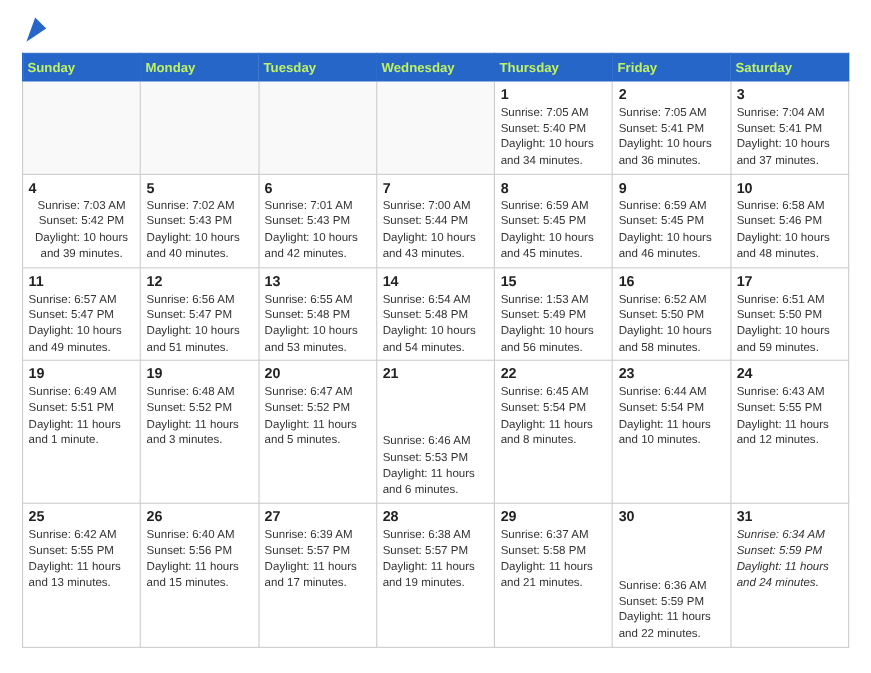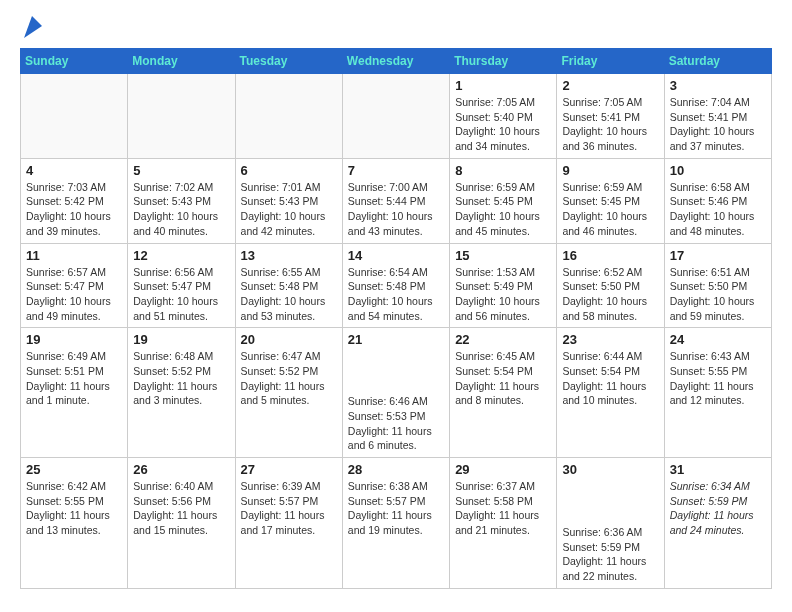--- a/index.html
+++ b/index.html
@@ -39,21 +39,21 @@
       font-weight: bold;
       color: #222;
     }
     .calendar {
       width: 100%;
       border-collapse: collapse;
       font-size: 11px;
     }
     .calendar th {
       background-color: #2566c8;
-      color: #5eead4;
+      color: #bef264;
       padding: 5px 4px;
       text-align: left;
       font-size: 12px;
       border: 1px solid #2566c8;
     }
     .calendar td {
       border: 1px solid #ccc;
       vertical-align: top;
       padding: 4px 5px;
       width: calc(100% / 7);
@@ -133,21 +133,21 @@
           <span class="day-num">3</span>
           <div class="day-detail" style="white-space: pre-line;">Sunrise: 7:04 AM
 Sunset: 5:41 PM
 Daylight: 10 hours
 and 37 minutes.</div>
         </td>
       </tr>
       <tr>
         <td>
           <span class="day-num">4</span>
-          <div class="day-detail" style="white-space: pre-line;">Sunrise: 7:03 AM
+          <div class="day-detail" style="white-space: pre-line; text-align: center;">Sunrise: 7:03 AM
 Sunset: 5:42 PM
 Daylight: 10 hours
 and 39 minutes.</div>
         </td>
         <td>
           <span class="day-num">5</span>
           <div class="day-detail" style="white-space: pre-line;">Sunrise: 7:02 AM
 Sunset: 5:43 PM
 Daylight: 10 hours
 and 40 minutes.</div>

